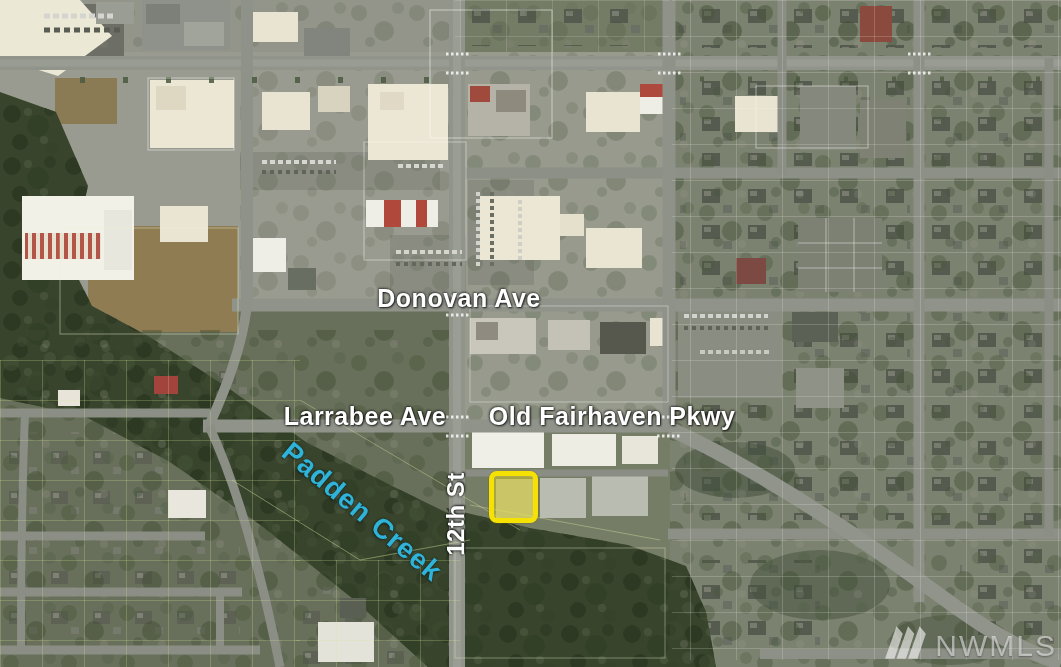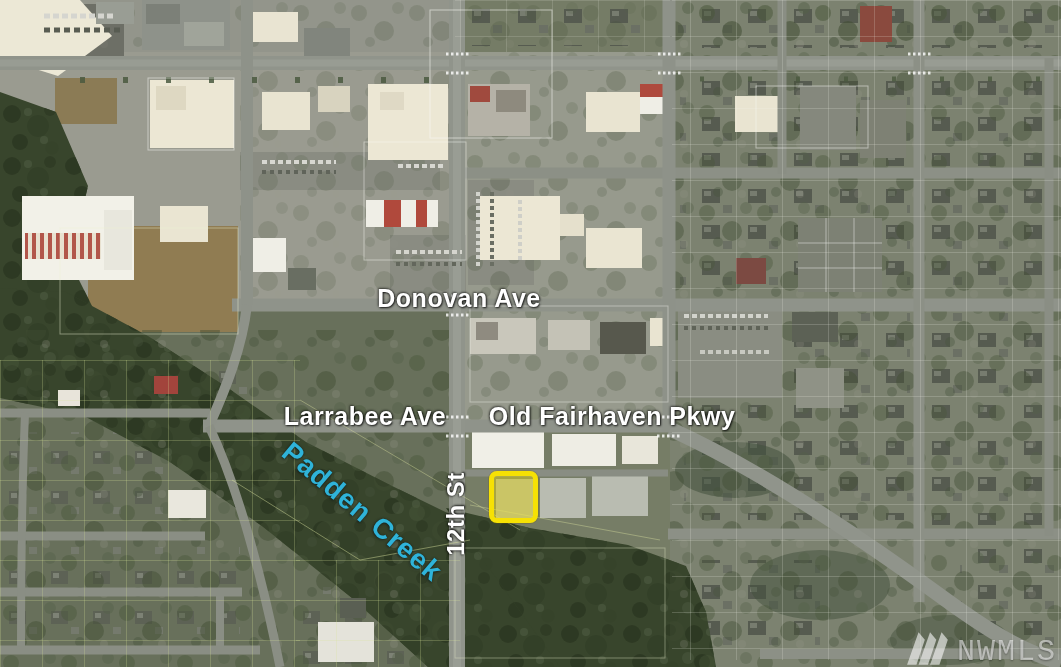--- a/index.html
+++ b/index.html
@@ -9,22 +9,22 @@
   .street-label{position:absolute;transform:translate(-50%,-50%);color:#ffffff;
     font-weight:700;font-size:25px;letter-spacing:.5px;white-space:nowrap;
     text-shadow:0 0 3px rgba(0,0,0,.6),1px 1px 2px rgba(0,0,0,.7),-1px -1px 2px rgba(0,0,0,.35);}
   .street-label.vertical{transform:translate(-50%,-50%) rotate(-90deg);font-size:24px;}
   .creek-label{position:absolute;transform:translate(-50%,-50%) rotate(40deg);
     color:#2fb3d9;font-weight:700;font-size:28px;letter-spacing:1px;white-space:nowrap;
     text-shadow:0 1px 3px rgba(0,15,25,.55),0 0 2px rgba(0,0,0,.35);}
   .highlight-box{position:absolute;left:489px;top:471px;width:49px;height:52px;
     box-sizing:border-box;border:5px solid #f6e104;border-radius:8px;
     background:rgba(246,227,10,.40);box-shadow:0 0 0 1px rgba(110,95,0,.25);}
-  .watermark{position:absolute;right:4px;bottom:0;display:flex;align-items:flex-end;
-    color:rgba(255,255,255,.55);font-family:Liberation Mono, monospace;font-size:30px;
+  .watermark{position:absolute;right:4px;bottom:6px;display:flex;align-items:flex-end;
+    color:rgba(255,255,255,.55);font-family:Liberation Sans, sans-serif;font-size:30px;
     letter-spacing:2px;line-height:1;text-shadow:0 1px 2px rgba(0,0,0,.35);}
   .watermark svg{margin-right:5px;margin-bottom:1px;}
 </style>
 </head>
 <body>
 
 <div class="stage">
 
   <svg class="basemap" viewBox="0 0 1061 667" aria-hidden="true">
     <defs>

